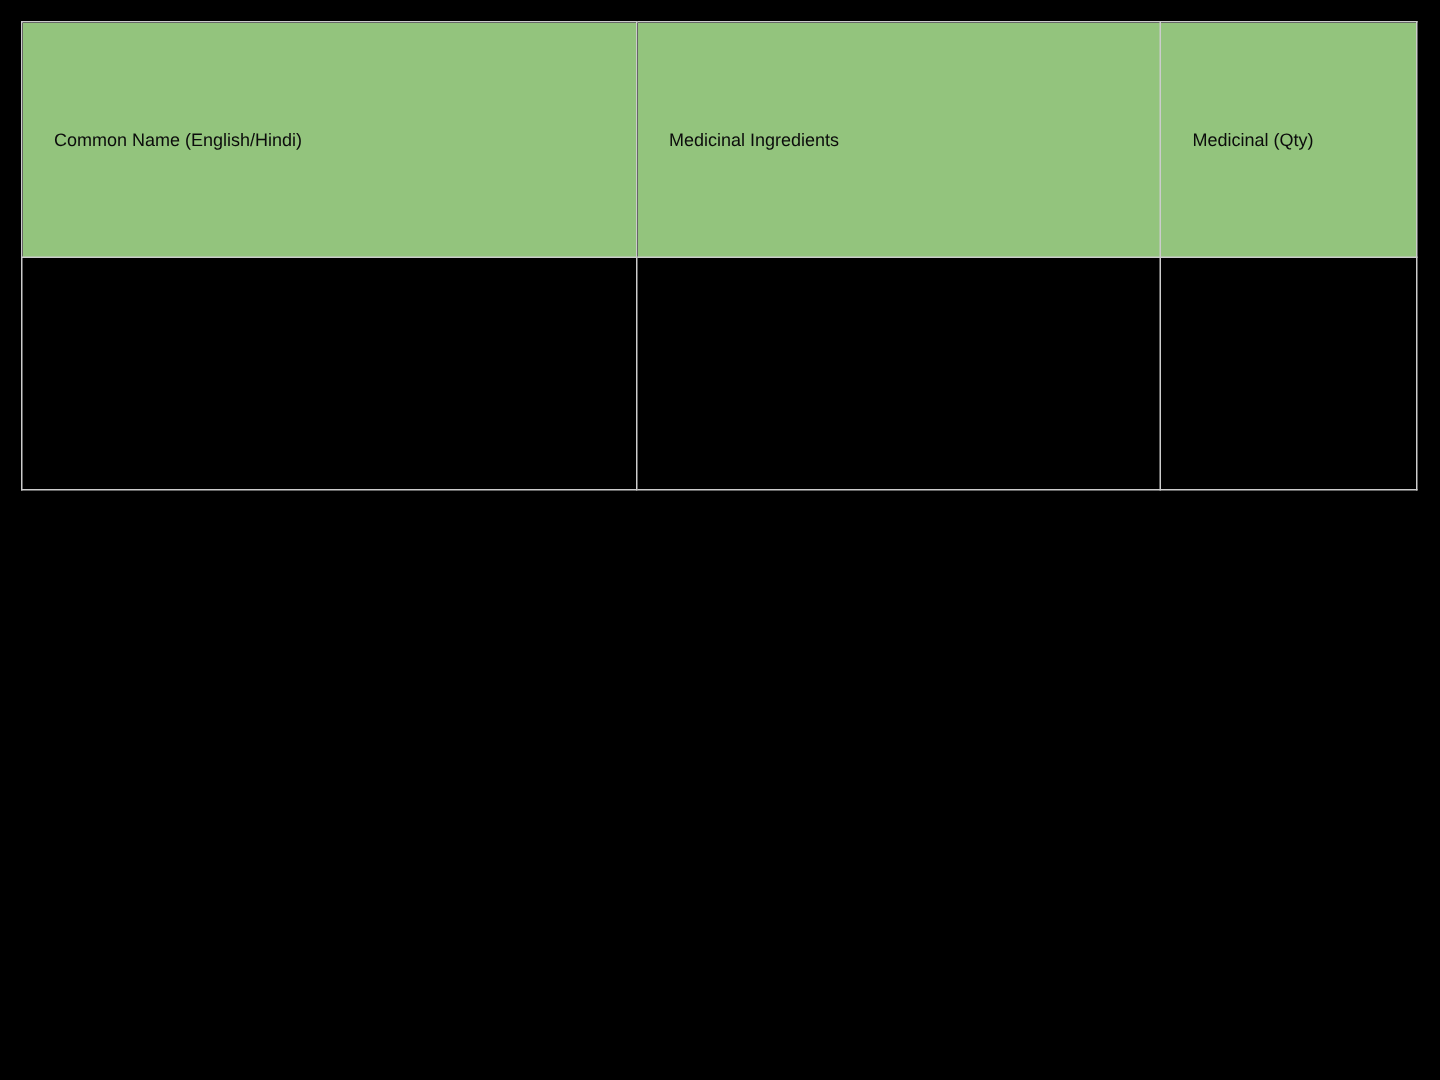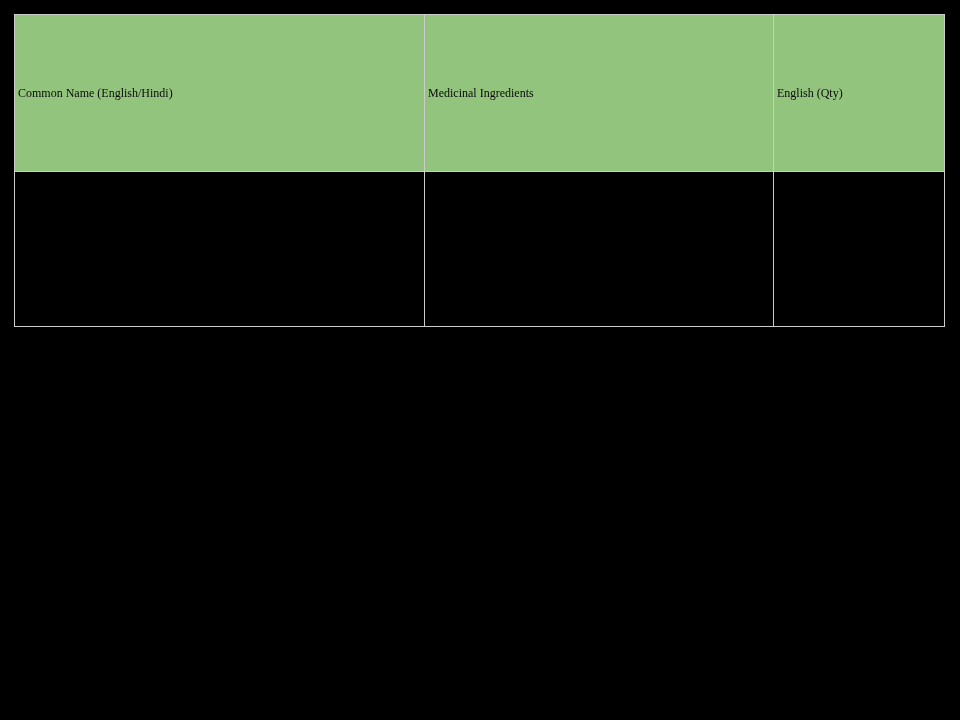--- a/index.html
+++ b/index.html
@@ -36,29 +36,28 @@
     border: 1px solid #cccccc;
   }
 
   table.data-table col.c1 { width: 410px; }
   table.data-table col.c2 { width: 349px; }
   table.data-table col.c3 { width: 171px; }
 
   table.data-table th,
   table.data-table td {
     border: 1px solid #cccccc;
-    padding: 0 3px;
+    padding: 0 21px;
     margin: 0;
     text-align: left;
     vertical-align: middle;
     font-size: 12px;
     line-height: 14px;
     font-weight: normal;
     overflow: hidden;
-    font-family: Liberation Serif, serif;
   }
 
   table.data-table thead th {
     background-color: #93c47d;
     color: #0b0b0b;
     height: 156px;
   }
 
   table.data-table tbody td {
     background-color: transparent;
@@ -85,21 +84,21 @@
       </colgroup>
       <thead>
         <tr>
           <th>
             <span class="cell-text">Common Name (English/Hindi)</span>
           </th>
           <th>
             <span class="cell-text">Medicinal Ingredients</span>
           </th>
           <th>
-            <span class="cell-text">English (Qty)</span>
+            <span class="cell-text">Medicinal (Qty)</span>
           </th>
         </tr>
       </thead>
       <tbody>
         <tr>
           <td>
             <span class="cell-text"></span>
           </td>
           <td>
             <span class="cell-text"></span>

